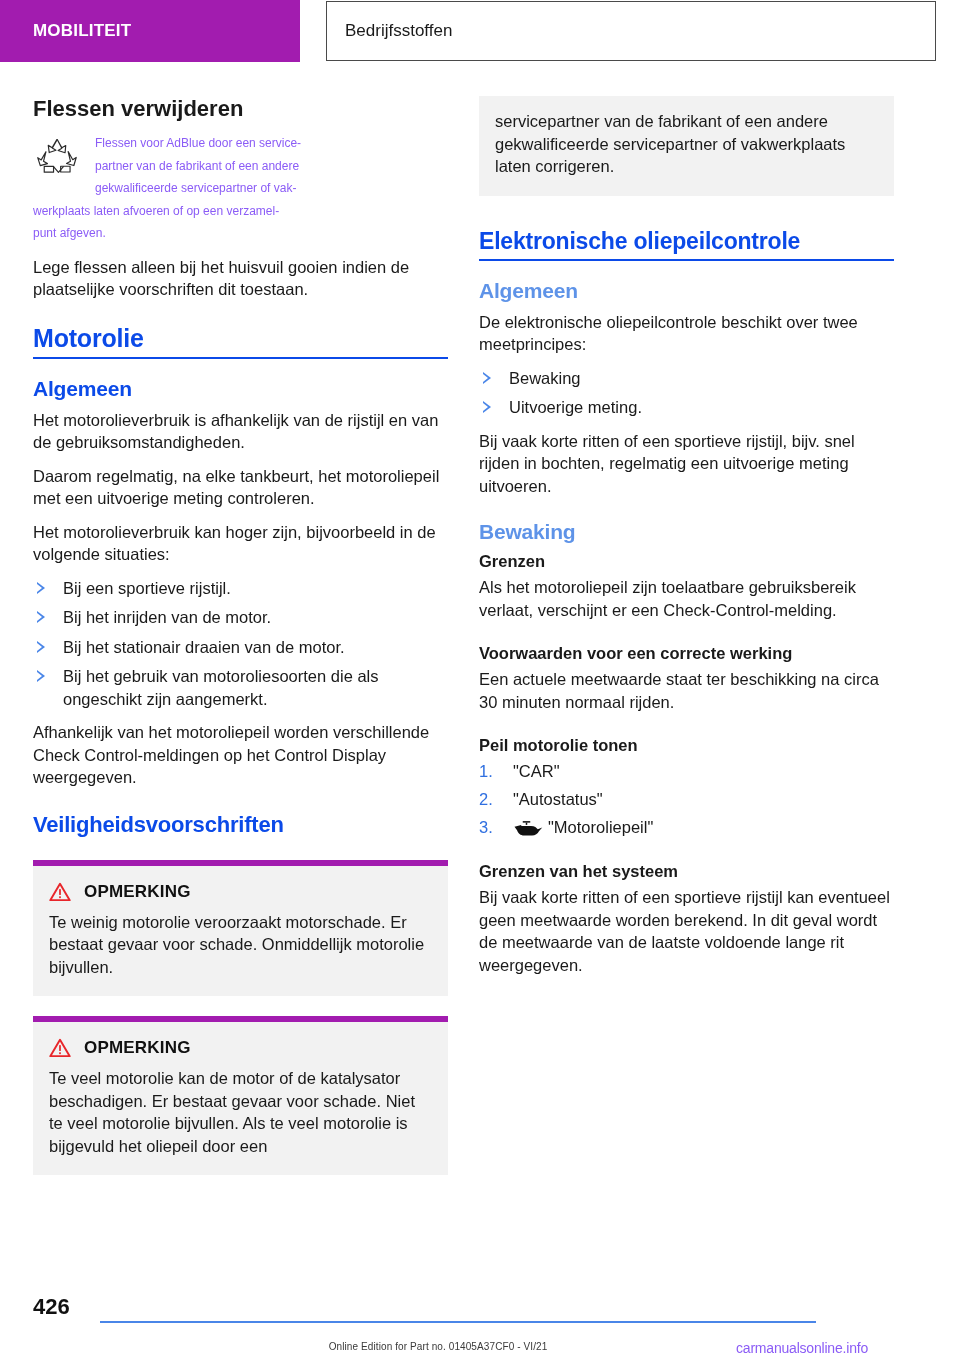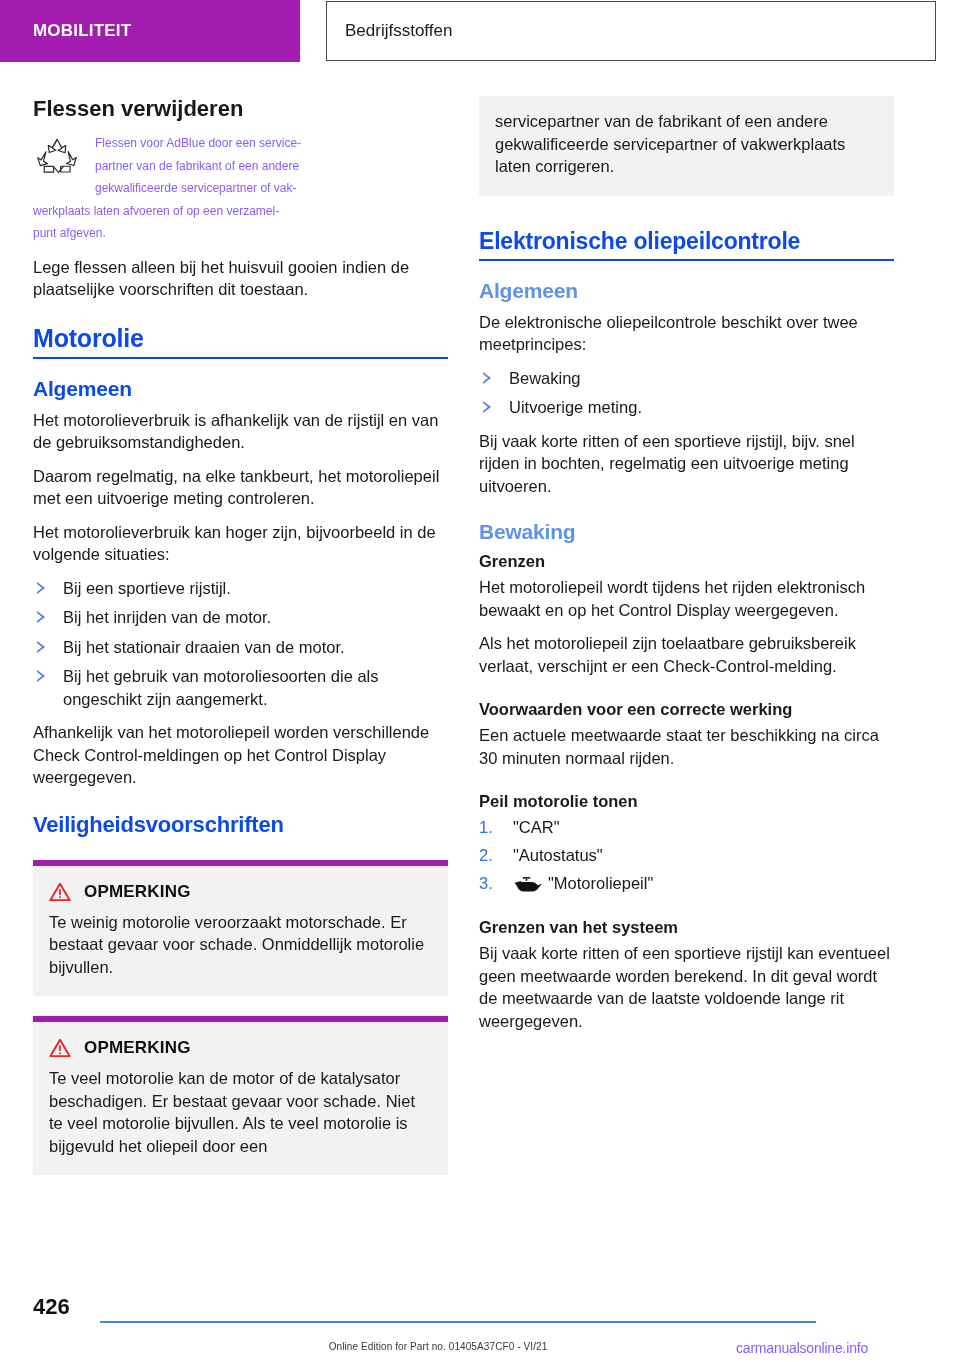--- a/index.html
+++ b/index.html
@@ -423,21 +423,20 @@
         </li>
       </ul>
 
       <p class="body">Bij vaak korte ritten of een sportieve rijstijl, bijv. snel rijden in bochten, regelmatig een uitvoerige meting uitvoeren.</p>
 
       <div class="spacer-sm"></div>
 
       <h2 class="sub-light">Bewaking</h2>
 
       <h3 class="minor">Grenzen</h3>
-      <p class="body">Het motoroliepeil wordt tijdens het rijden elektronisch bewaakt en op het Control Display weergegeven.</p>
       <p class="body">Als het motoroliepeil zijn toelaatbare gebruiksbereik verlaat, verschijnt er een Check-Control-melding.</p>
 
       <div class="spacer-sm"></div>
 
       <h3 class="minor">Voorwaarden voor een correcte werking</h3>
       <p class="body">Een actuele meetwaarde staat ter beschikking na circa 30 minuten normaal rijden.</p>
 
       <div class="spacer-sm"></div>
 
       <h3 class="minor">Peil motorolie tonen</h3>

